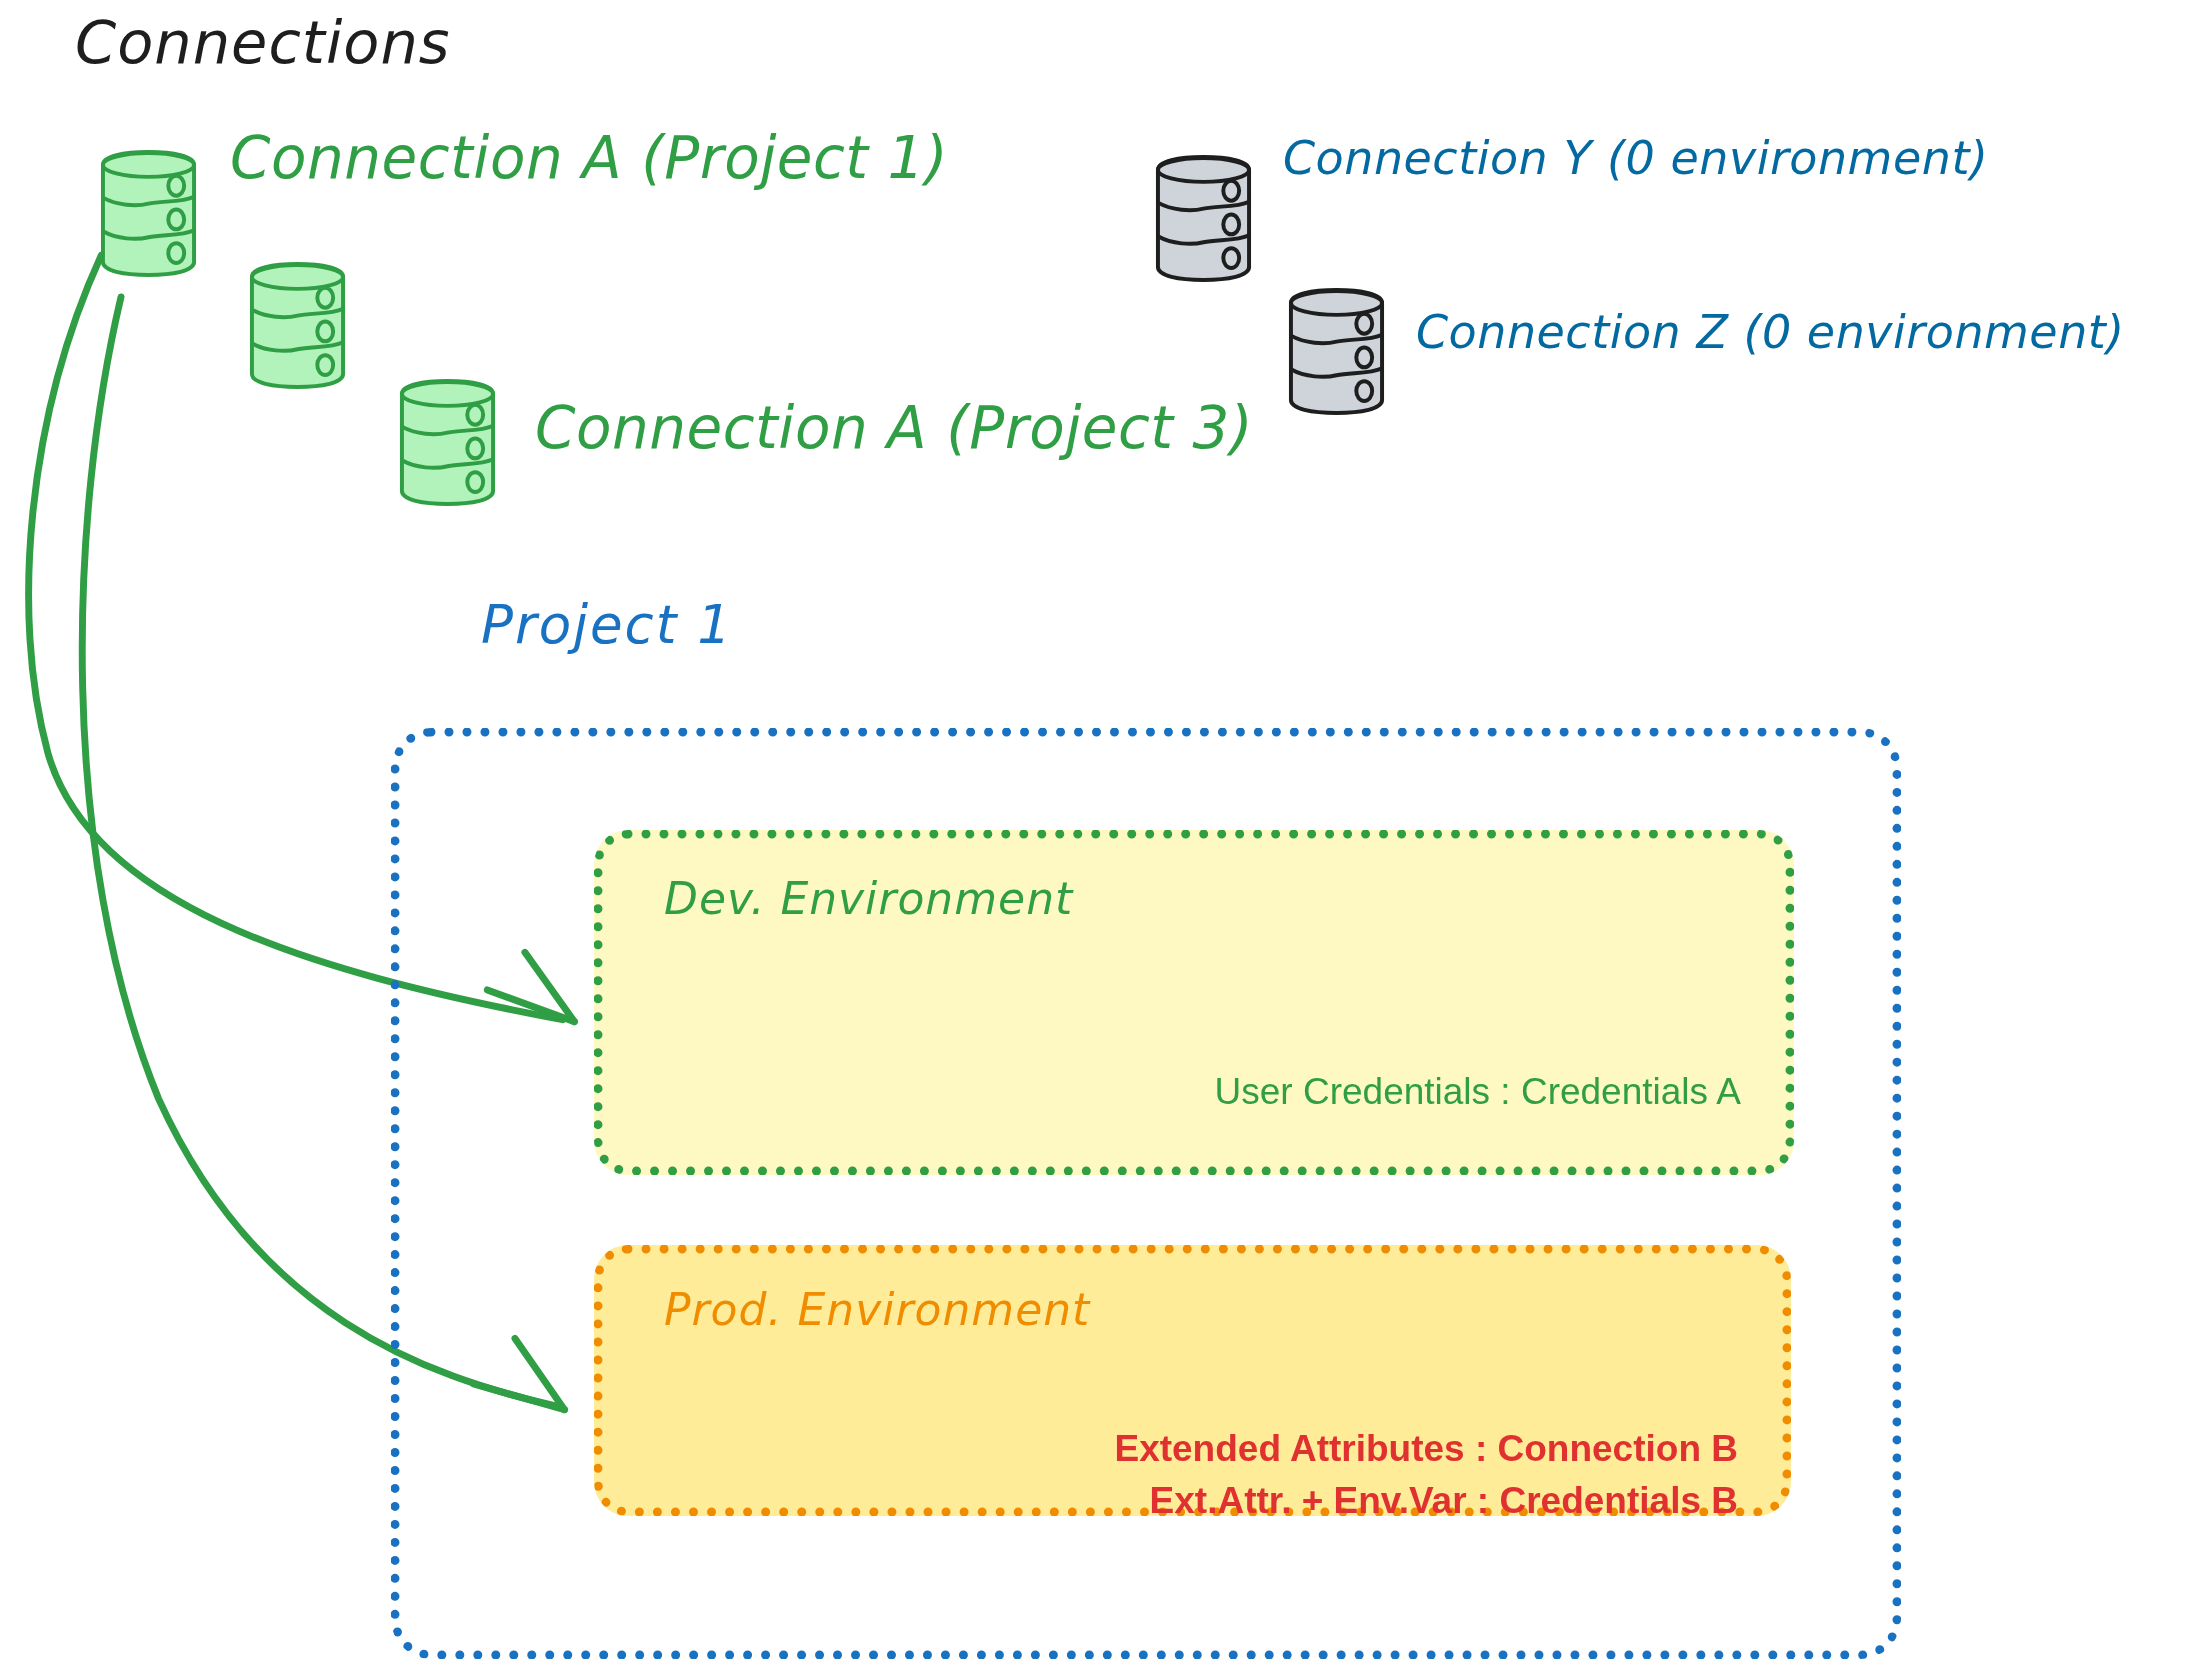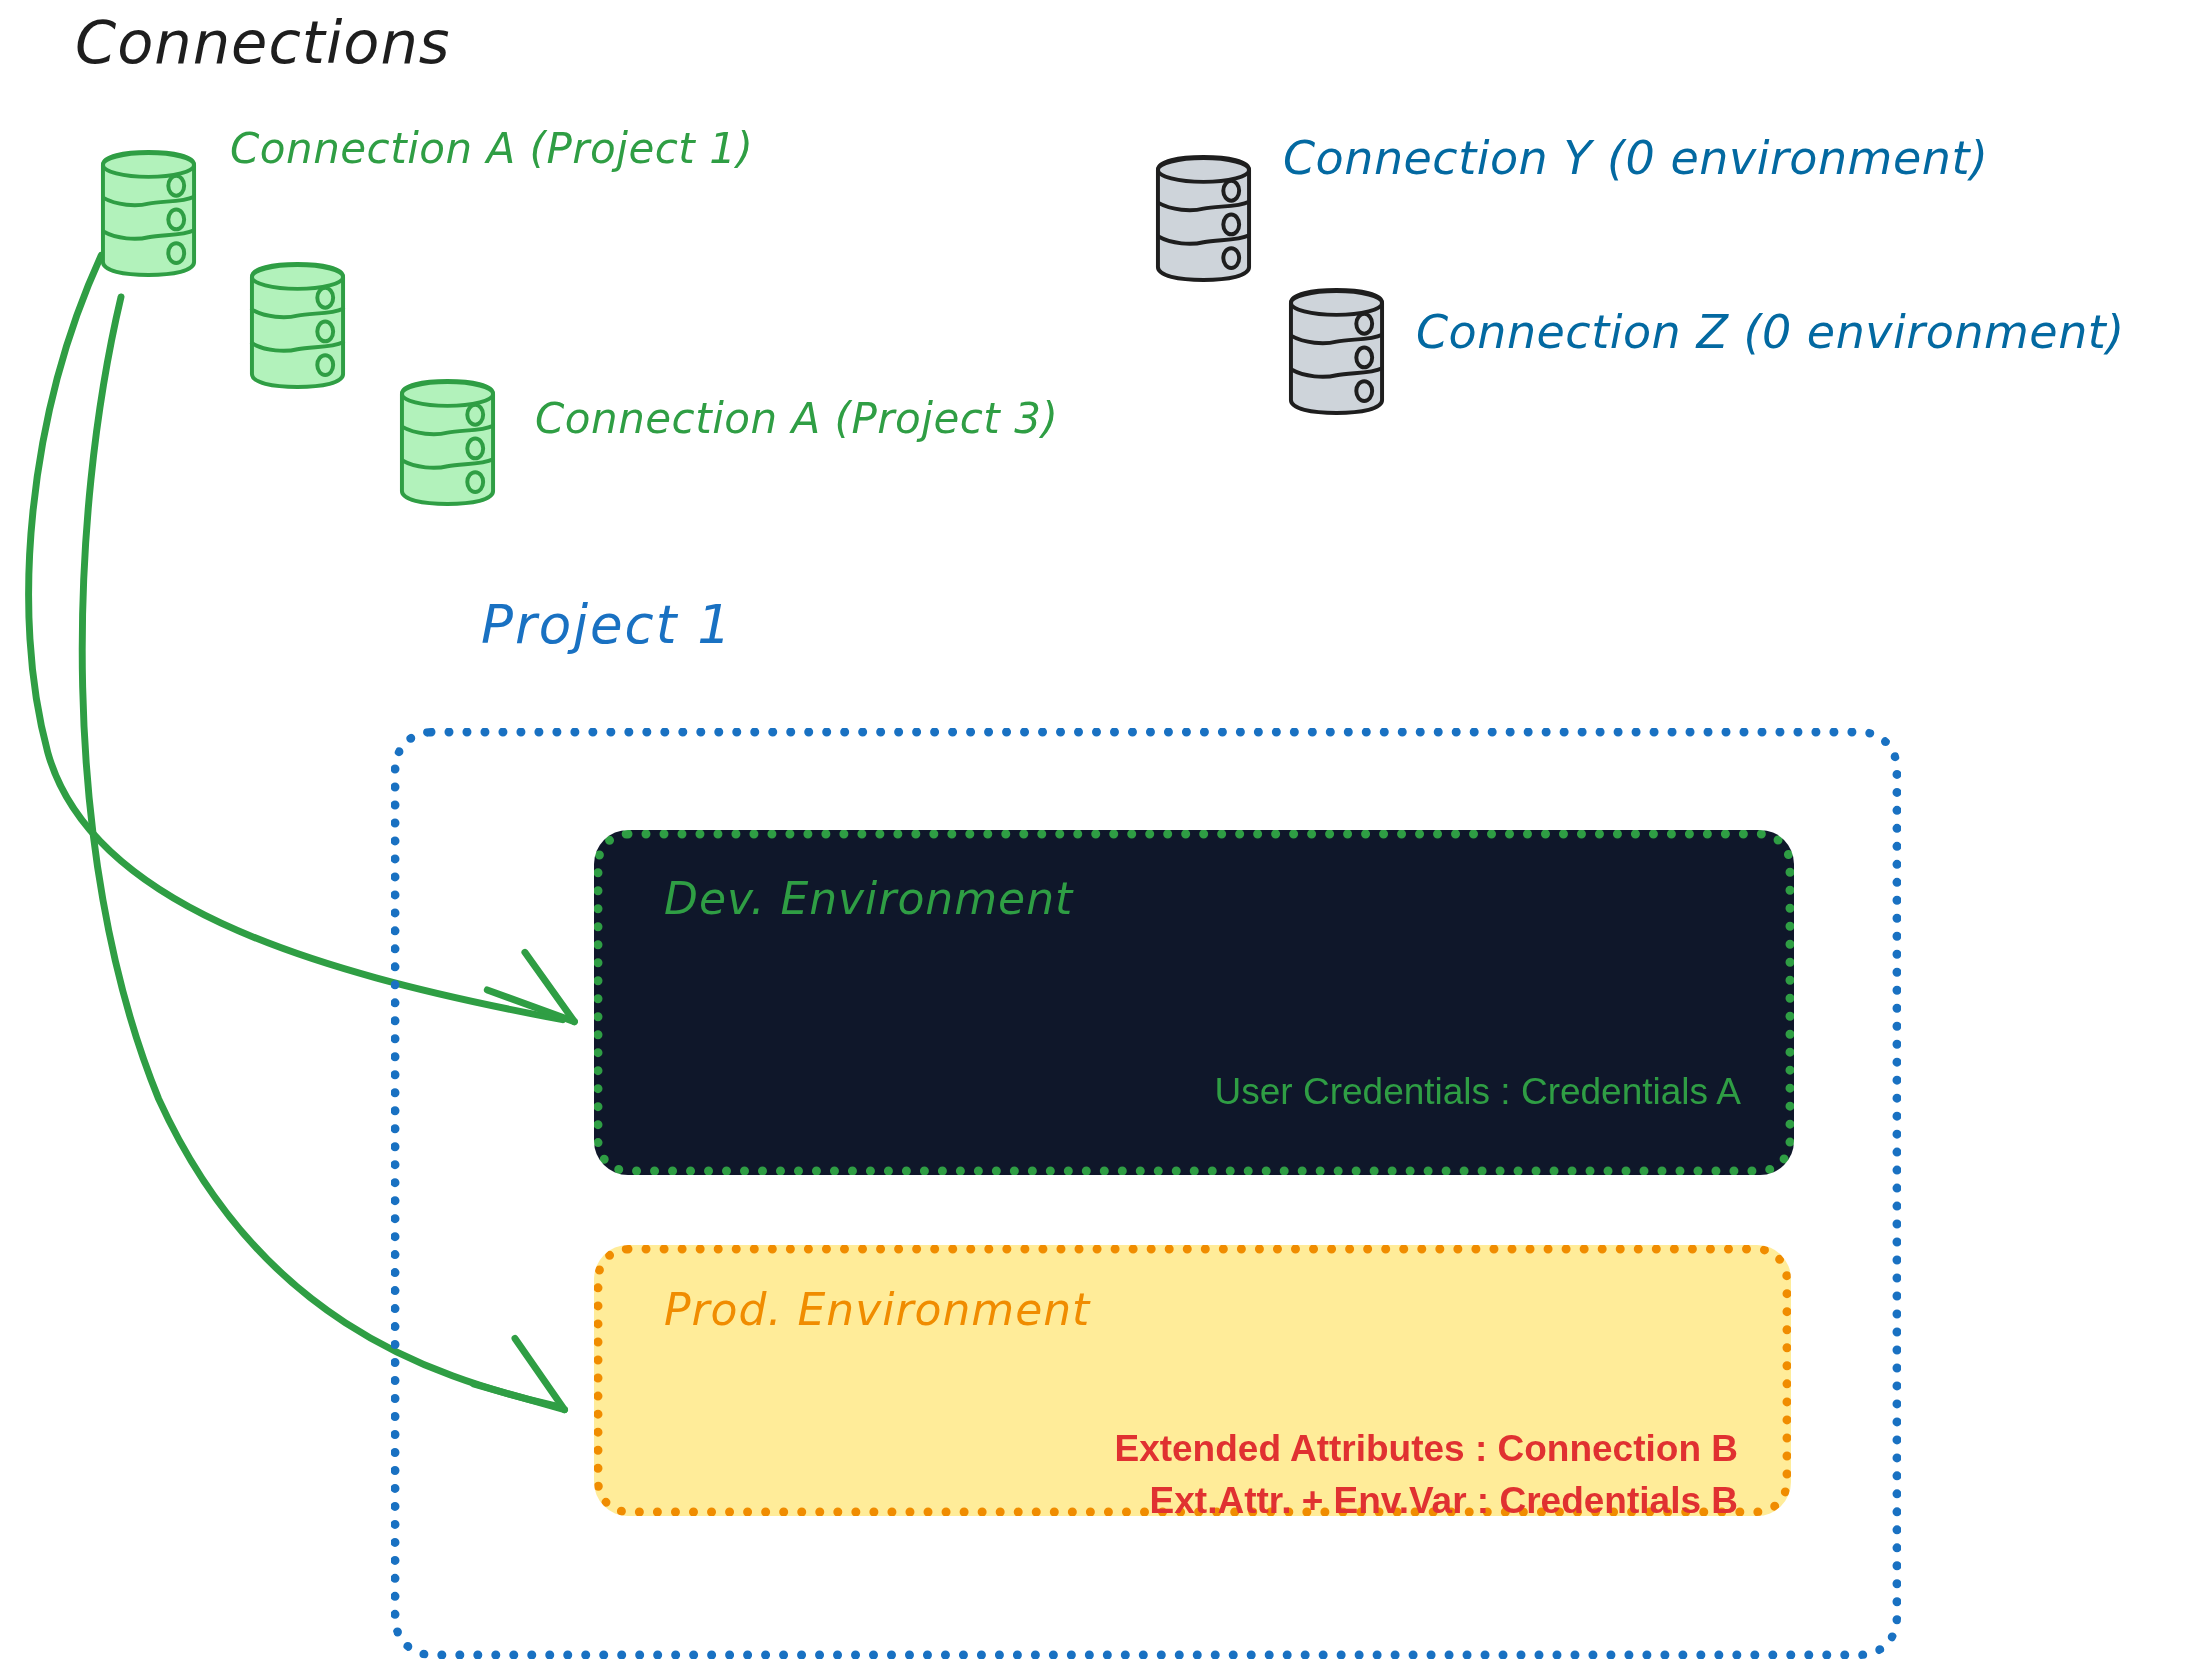--- a/index.html
+++ b/index.html
@@ -28,21 +28,21 @@
     letter-spacing: 0.5px;
   }
   .title-connections {
     font-size: 59px;
     color: #1e1e1e;
     font-style: italic;
     font-family: "DejaVu Sans", sans-serif;
     letter-spacing: 1px;
   }
   .label-green {
-    font-size: 42px;
+    font-size: 58px;
     color: #2f9e44;
     font-style: italic;
   }
   .label-black {
     font-size: 46px;
     color: #0369a1;
     font-style: italic;
   }
   .label-blue {
     font-size: 53px;
@@ -78,21 +78,21 @@
     box-sizing: border-box;
     border-radius: 34px;
   }
   .project-box {
     border: 9px dotted #1971c2;
     border-radius: 40px;
     background: transparent;
   }
   .dev-box {
     border: 9px dotted #2f9e44;
-    background: #0f172a;
+    background: #fef9c3;
   }
   .prod-box {
     border: 9px dotted #f08c00;
     background: #ffec99;
   }
 
   
   .db { position: absolute; }
   .db svg { display: block; overflow: visible; }
 

